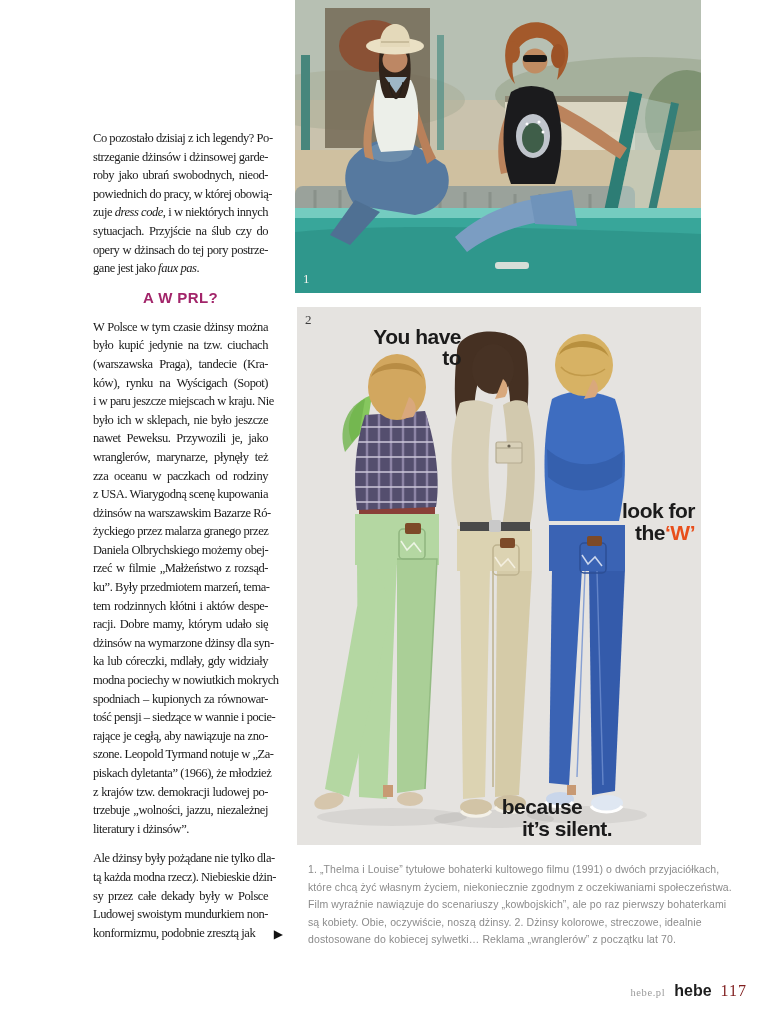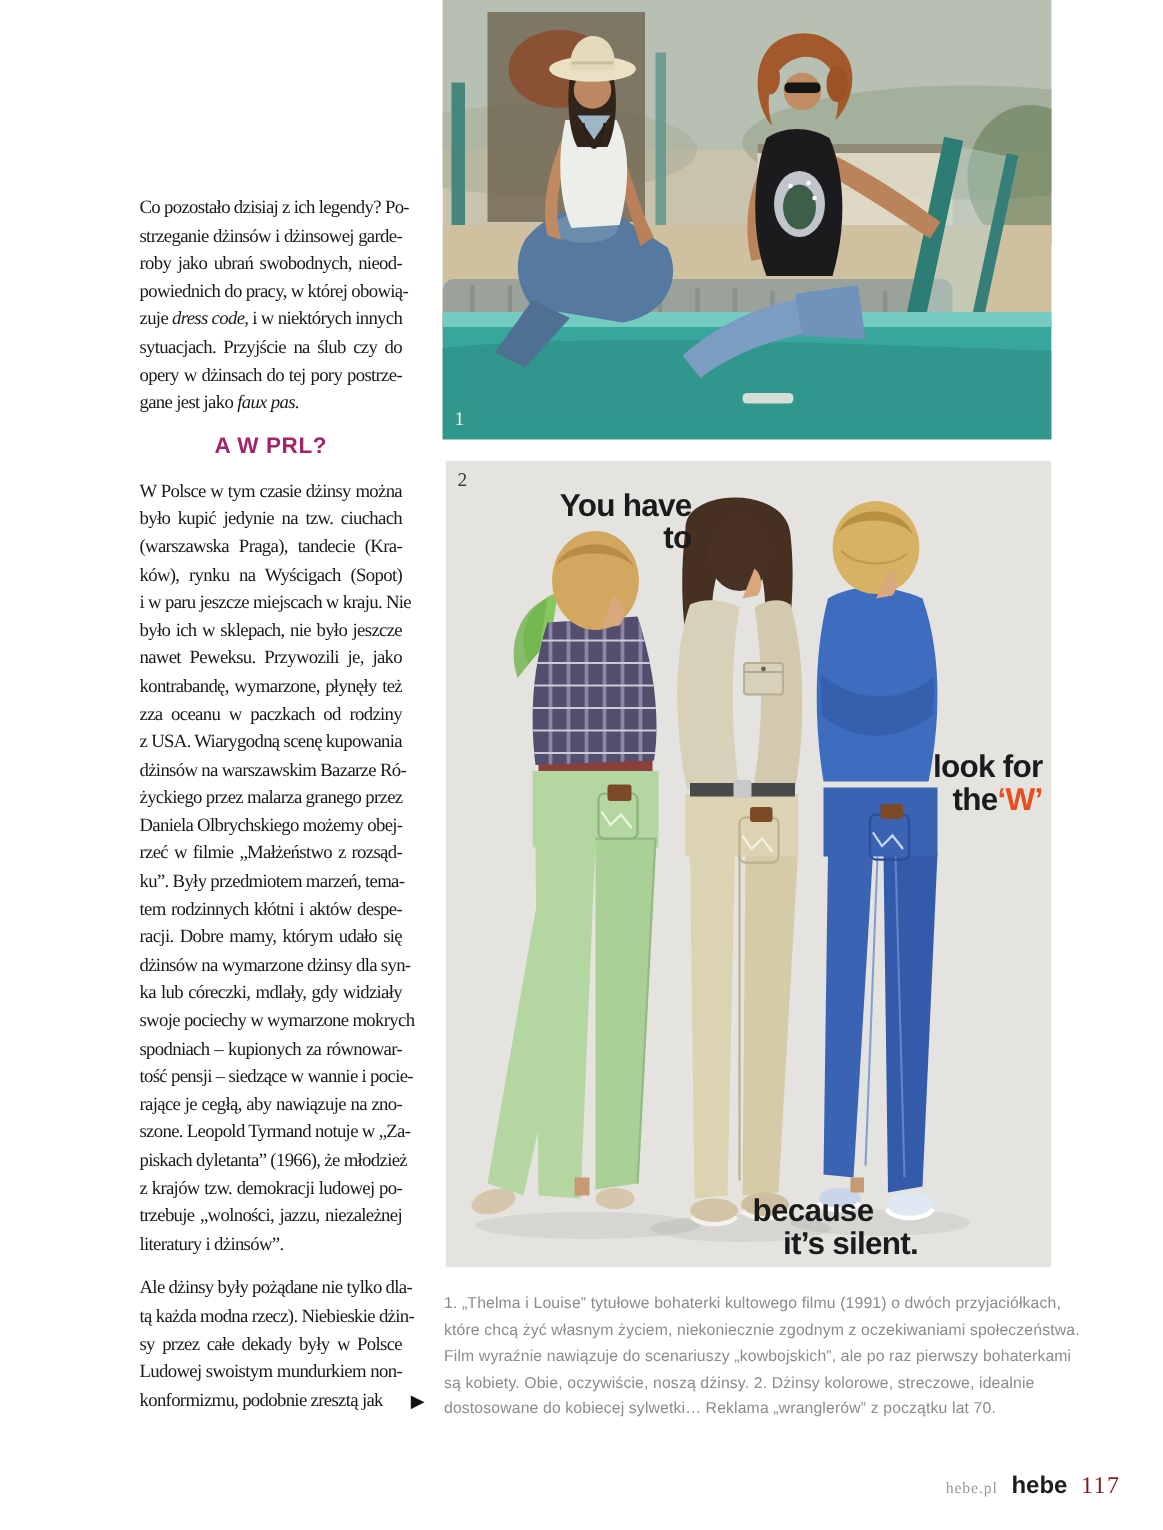--- a/index.html
+++ b/index.html
@@ -57,33 +57,33 @@
       </div>
     <div id="heading" style="color: rgb(162, 37, 106);">A W PRL?</div>
     <div class="para" id="para2">
         <div class="line">W Polsce w tym czasie dżinsy można</div>
         <div class="line">było kupić jedynie na tzw. ciuchach</div>
         <div class="line">(warszawska Praga), tandecie (Kra-</div>
         <div class="line">ków), rynku na Wyścigach (Sopot)</div>
         <div class="line">i w paru jeszcze miejscach w kraju. Nie</div>
         <div class="line">było ich w sklepach, nie było jeszcze</div>
         <div class="line">nawet Peweksu. Przywozili je, jako</div>
-        <div class="line">kontrabandę, wymarzone, płynęły też</div>
+        <div class="line">wranglerów, marynarze, płynęły też</div>
         <div class="line">zza oceanu w paczkach od rodziny</div>
         <div class="line">z USA. Wiarygodną scenę kupowania</div>
         <div class="line">dżinsów na warszawskim Bazarze Ró-</div>
         <div class="line">życkiego przez malarza granego przez</div>
         <div class="line">Daniela Olbrychskiego możemy obej-</div>
         <div class="line">rzeć w filmie „Małżeństwo z rozsąd-</div>
         <div class="line">ku”. Były przedmiotem marzeń, tema-</div>
         <div class="line">tem rodzinnych kłótni i aktów despe-</div>
         <div class="line">racji. Dobre mamy, którym udało się</div>
         <div class="line">dżinsów na wymarzone dżinsy dla syn-</div>
         <div class="line">ka lub córeczki, mdlały, gdy widziały</div>
-        <div class="line">swoje pociechy w wymarzone mokrych</div>
+        <div class="line">modna pociechy w nowiutkich mokrych</div>
         <div class="line">spodniach – kupionych za równowar-</div>
         <div class="line">tość pensji – siedzące w wannie i pocie-</div>
         <div class="line">rające je cegłą, aby nawiązuje na zno-</div>
         <div class="line">szone. Leopold Tyrmand notuje w „Za-</div>
         <div class="line">piskach dyletanta” (1966), że młodzież</div>
         <div class="line">z krajów tzw. demokracji ludowej po-</div>
         <div class="line">trzebuje „wolności, jazzu, niezależnej</div>
         <div class="line last">literatury i dżinsów”.</div>
       </div>
     <div class="para" id="para3wrap">
@@ -244,21 +244,21 @@
         <text x="164" y="58" font-size="21" text-anchor="end">to</text>
         <text x="398" y="211" font-size="21" text-anchor="end">look for</text>
         <text x="398" y="233" font-size="21" text-anchor="end"><tspan>the</tspan><tspan id="w-red" fill="#e84e1b">‘W’</tspan></text>
         <text x="245" y="507" font-size="21" text-anchor="middle">because</text>
         <text x="270" y="529" font-size="21" text-anchor="middle">it’s silent.</text>
       </g>
     </svg>
     <div class="fig-label" id="ad-label">2</div>
   </div>
 
-  <div id="caption" style="color: rgb(139, 139, 139);">
+  <div id="caption" style="color: rgb(139, 139, 139); margin-left: 12px;">
       <div class="cap-line">1. „Thelma i Louise” tytułowe bohaterki kultowego filmu (1991) o dwóch przyjaciółkach,</div>
       <div class="cap-line">które chcą żyć własnym życiem, niekoniecznie zgodnym z oczekiwaniami społeczeństwa.</div>
       <div class="cap-line">Film wyraźnie nawiązuje do scenariuszy „kowbojskich”, ale po raz pierwszy bohaterkami</div>
       <div class="cap-line">są kobiety. Obie, oczywiście, noszą dżinsy.  2. Dżinsy kolorowe, streczowe, idealnie</div>
       <div class="cap-line last">dostosowane do kobiecej sylwetki… Reklama „wranglerów” z początku lat 70.</div>
     </div>
 
   <div id="footer">
     <span id="footer-site">hebe.pl</span>
     <span id="footer-brand">hebe</span>

